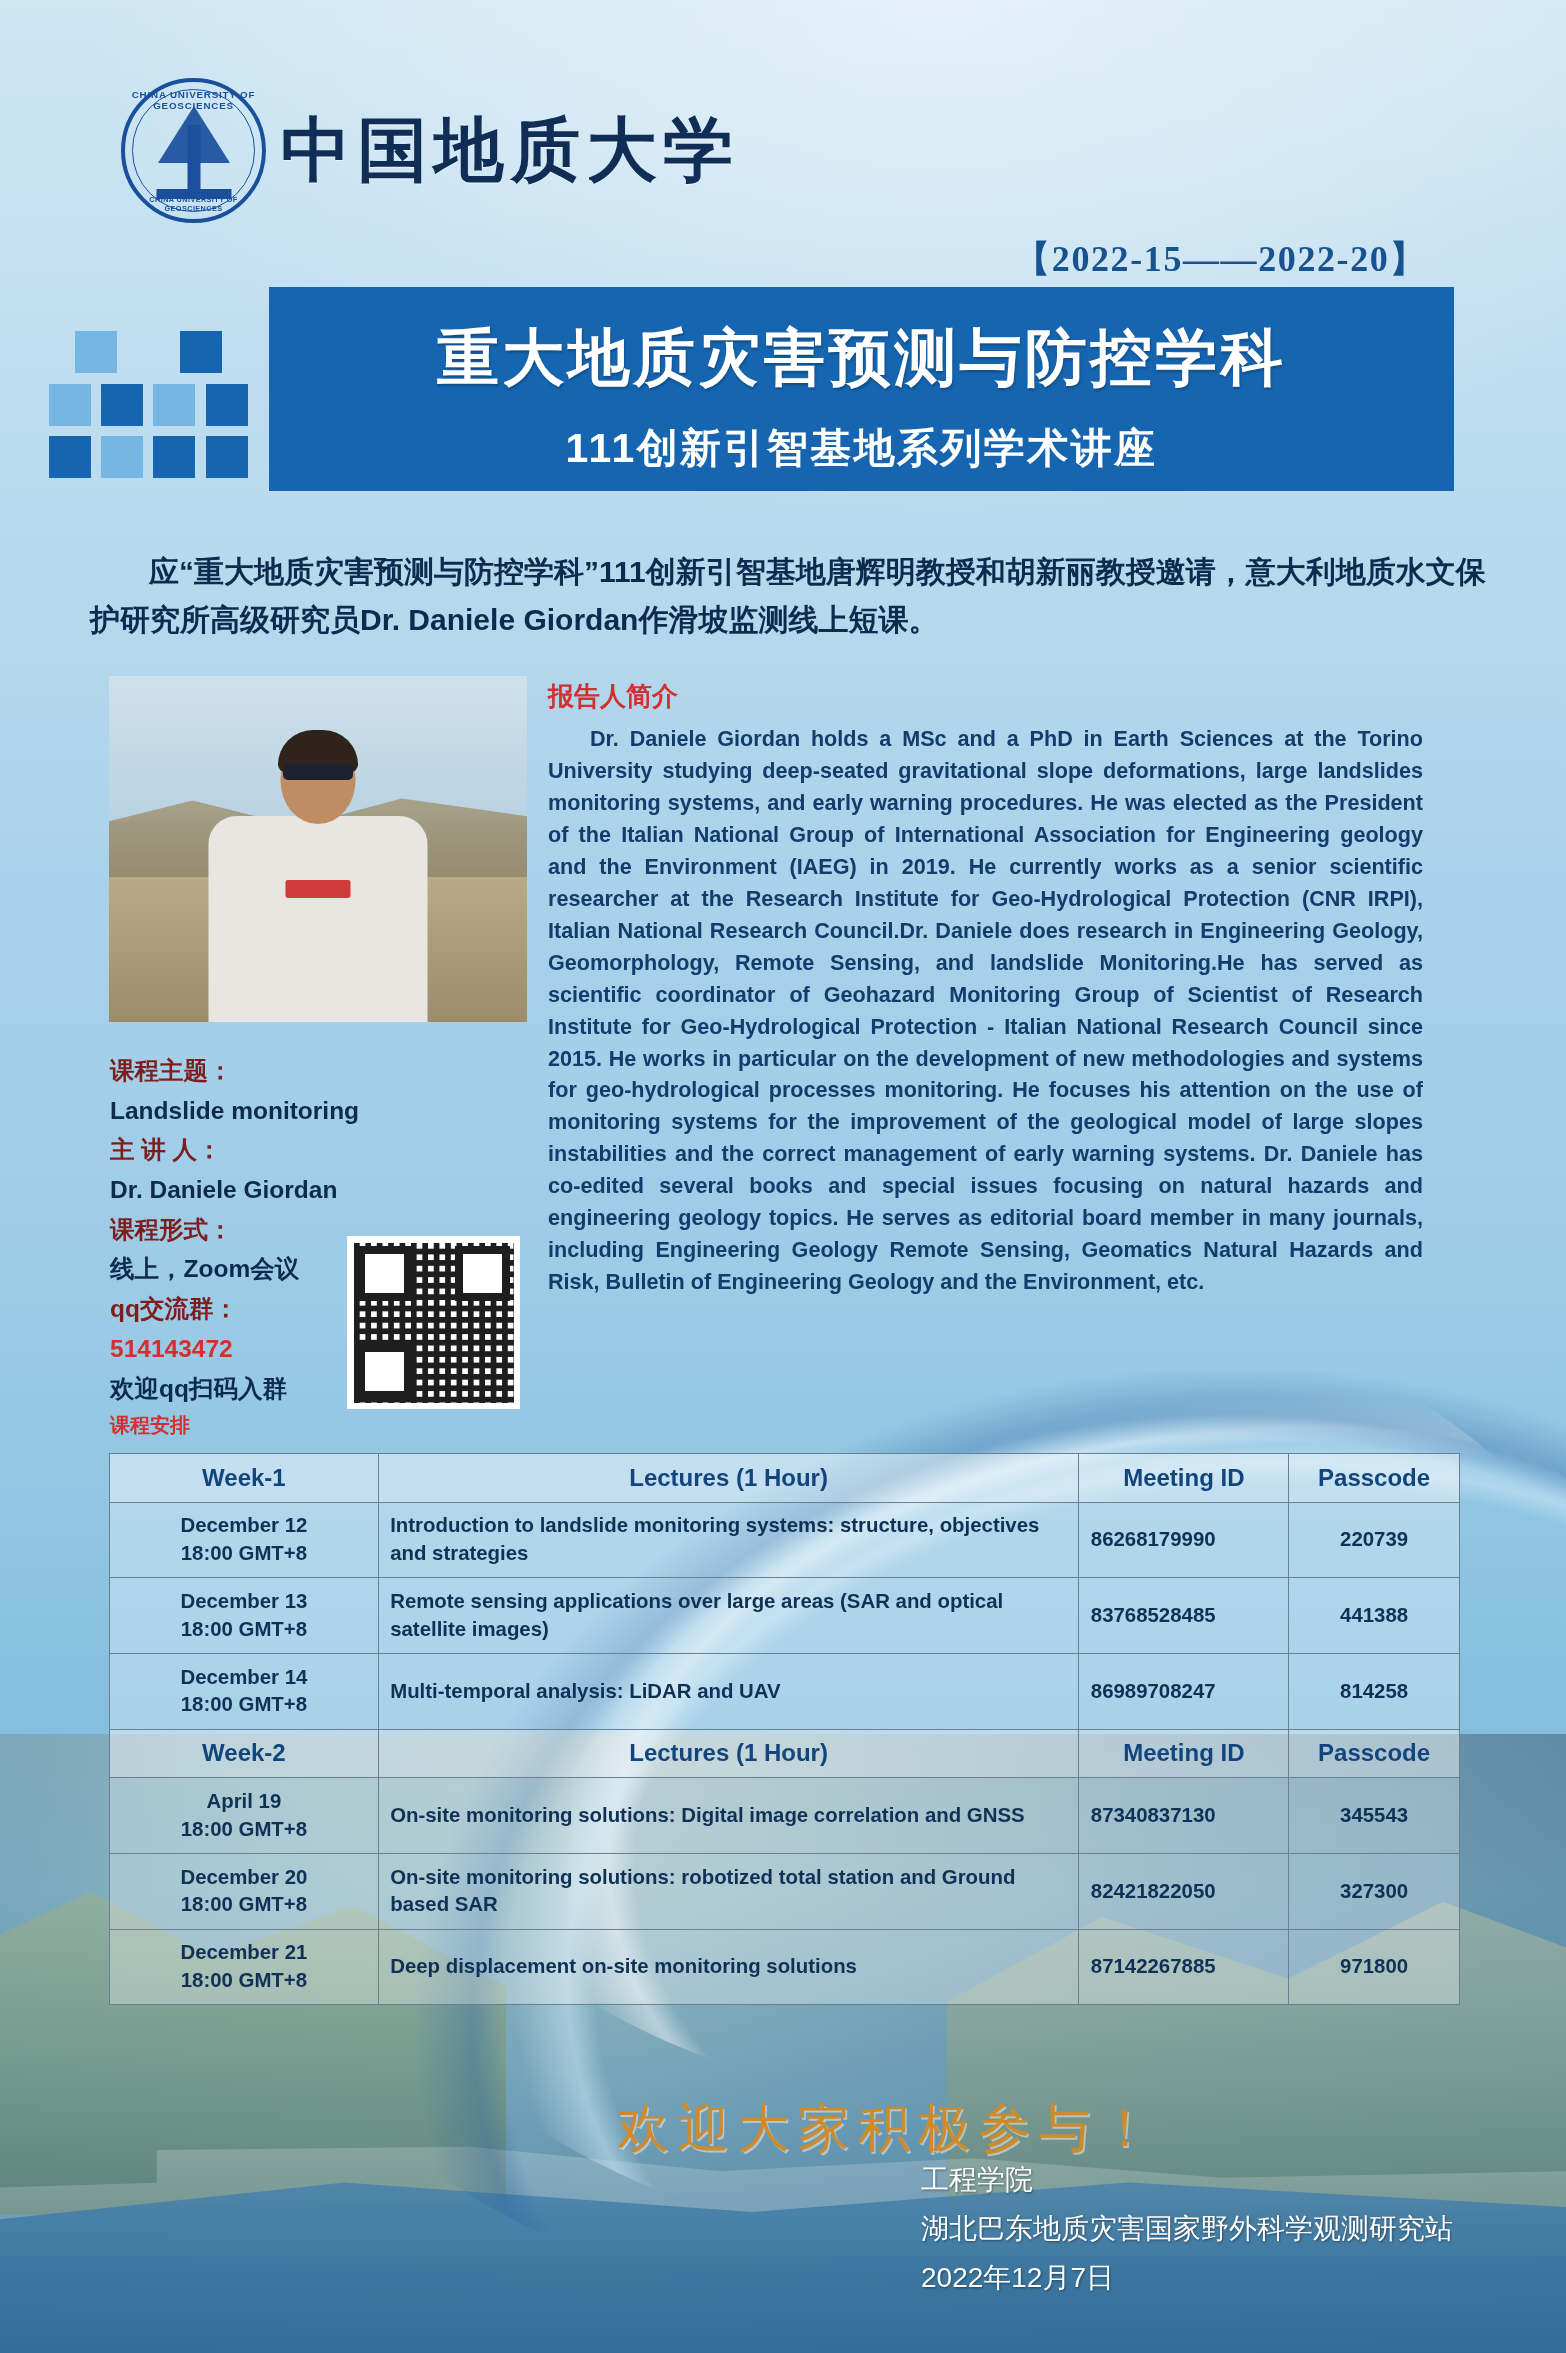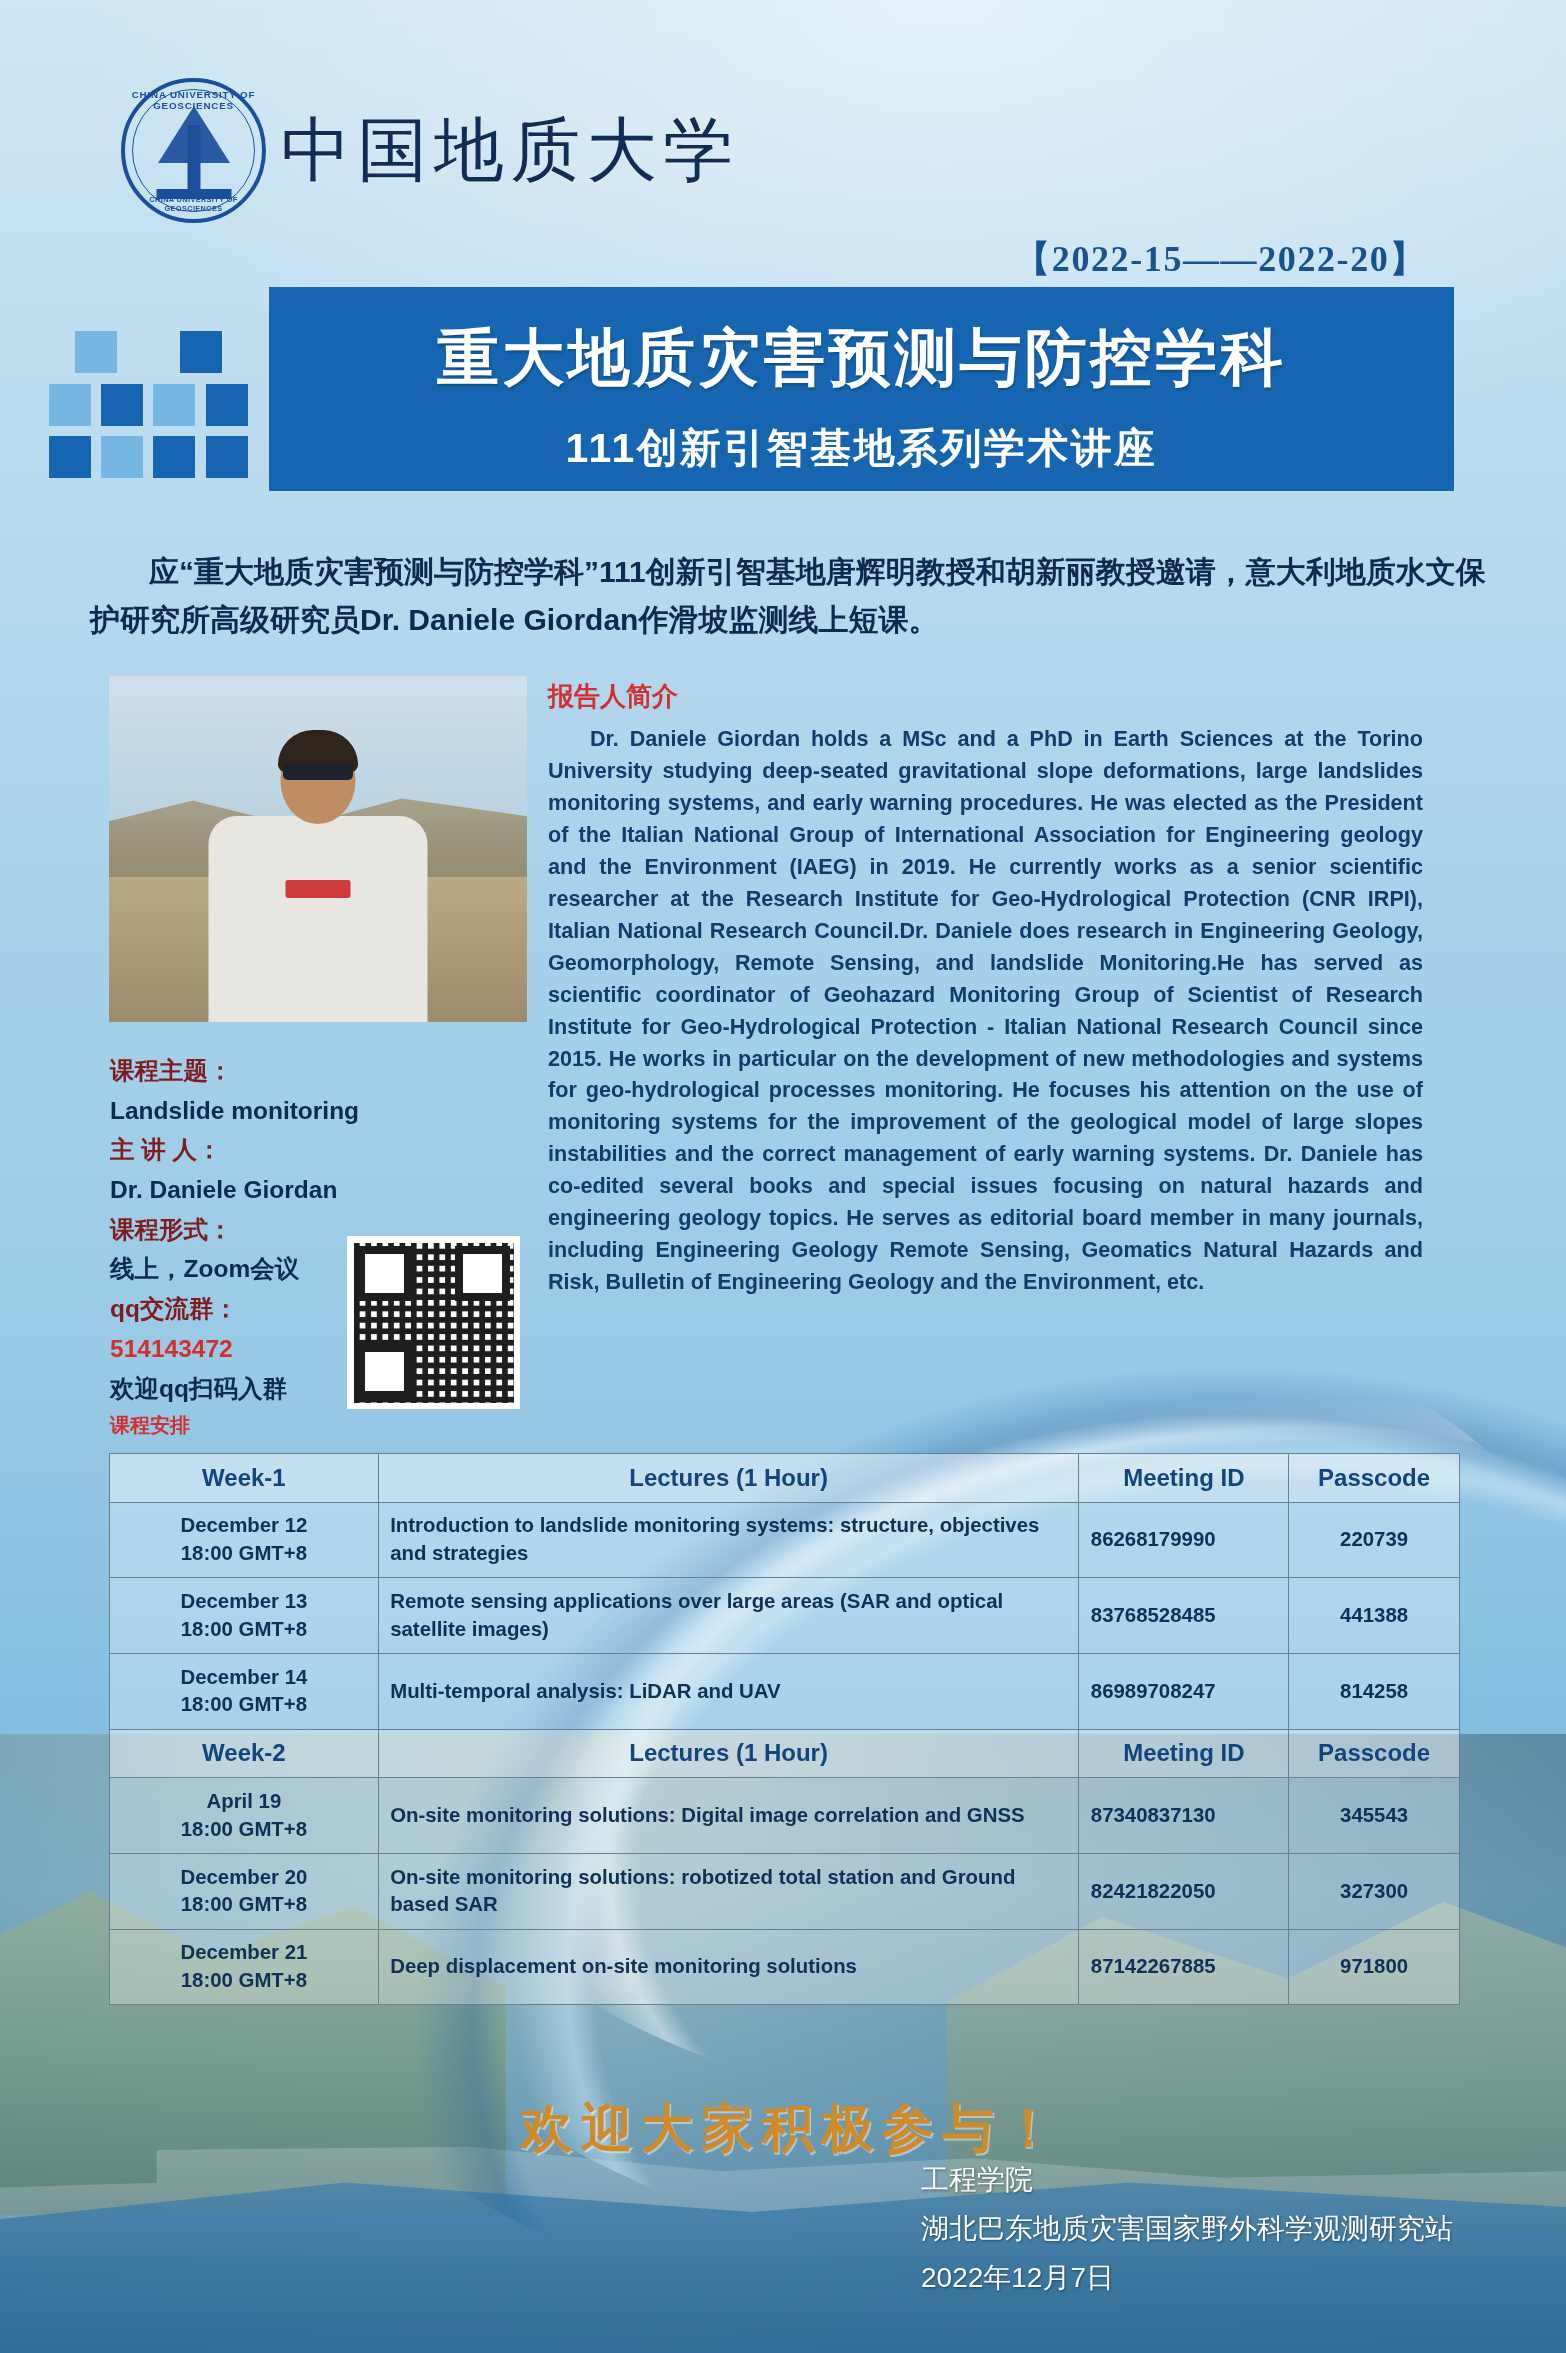--- a/index.html
+++ b/index.html
@@ -88,21 +88,21 @@
   }
   .logo-txt-top{
     position:absolute;left:0;right:0;top:10.6px;text-align:center;font-size:9.8px;color:#1a4f9c;
     letter-spacing:0.8px;font-weight:bold;
   }
   .logo-txt-bot{
     position:absolute;left:0;right:0;bottom:9.8px;text-align:center;font-size:7.3px;color:#1a4f9c;
     letter-spacing:0.4px;font-weight:bold;
   }
   .logo-name{
-    font-family:"Liberation Serif", serif;font-weight:normal;color:#0f2d55;
+    font-family:"Liberation Serif", serif;font-weight:bold;color:#0f2d55;
     font-size:70px;letter-spacing:6.5px;white-space:nowrap;line-height:1;
     text-shadow:0 0.8px 0 rgba(255,255,255,0.5);
   }
 
   .series-code{
     position:absolute;right:140px;top:235px;
     font-size:36px;font-weight:bold;color:#18538f;letter-spacing:1.6px;
     font-family:"Liberation Serif", serif;
   }
 
@@ -177,22 +177,22 @@
     border:0.8px solid #6a7f92;padding:9.8px 11.4px;vertical-align:middle;
   }
   .hdr td{font-weight:bold;color:#12457e;text-align:center;font-size:24px;padding:13px 8.2px;background:rgba(255,255,255,0.22);}
   .c-date{width:245px;text-align:center;font-weight:bold;line-height:1.35;margin-top:41px;}
   .c-lect{font-weight:bold;line-height:1.35;}
   .c-id{width:186px;font-weight:bold;margin-top:24px;}
   .c-pass{width:147px;text-align:center;font-weight:bold;}
 
   
   .welcome{
-    position:absolute;left:424px;top:2094px;width:735px;text-align:center;
-    font-family:"Liberation Serif", serif;font-weight:bold;font-size:52px;color:#cf8a2a;
+    position:absolute;left:424px;top:2094px;width:735px;text-align:right;
+    font-family:"Liberation Serif", serif;font-weight:normal;font-size:52px;color:#cf8a2a;
     letter-spacing:8.2px;text-shadow:1.6px 1.6px 0 rgba(255,255,255,0.45);
   }
   .foot{
     position:absolute;right:114px;top:2155px;text-align:left;color:#ffffff;font-weight:normal;
     font-size:28px;line-height:1.75;text-shadow:0.8px 0.8px 2.4px rgba(0,0,0,0.45);
   }
 </style>
 </head>
 <body>
 

